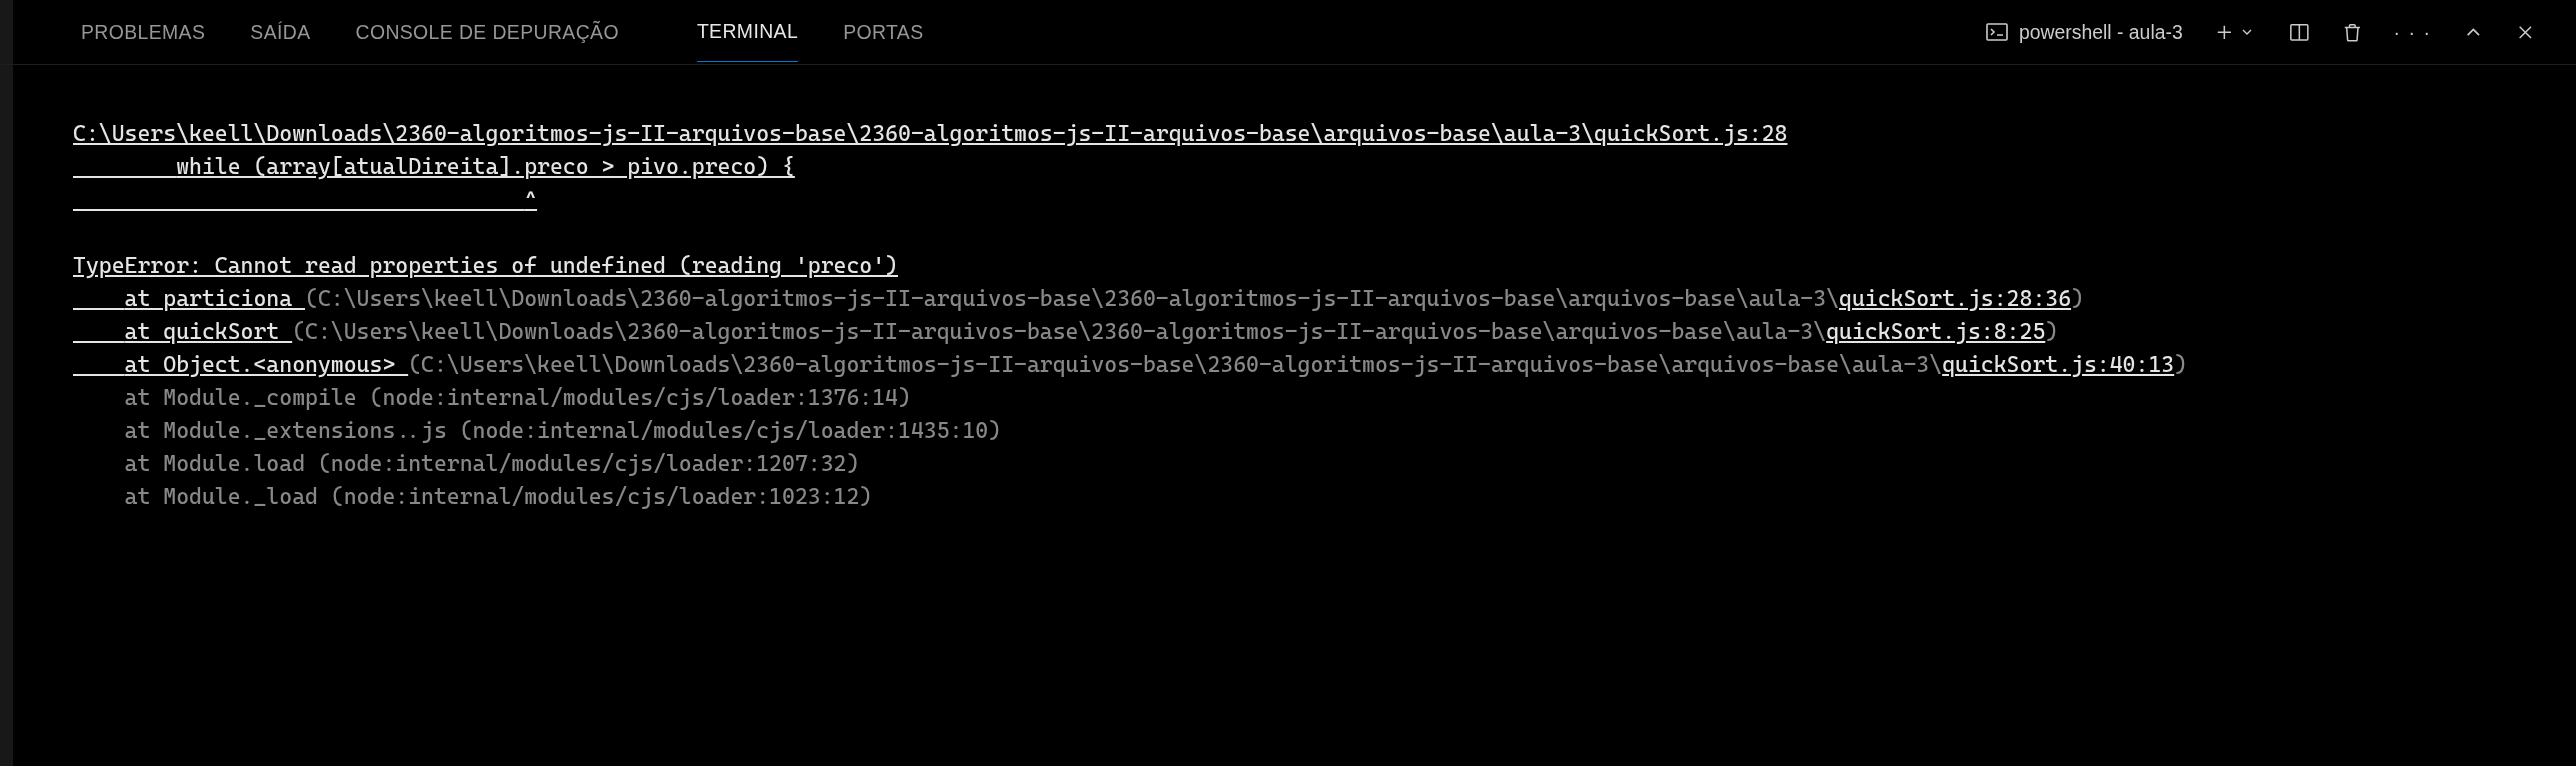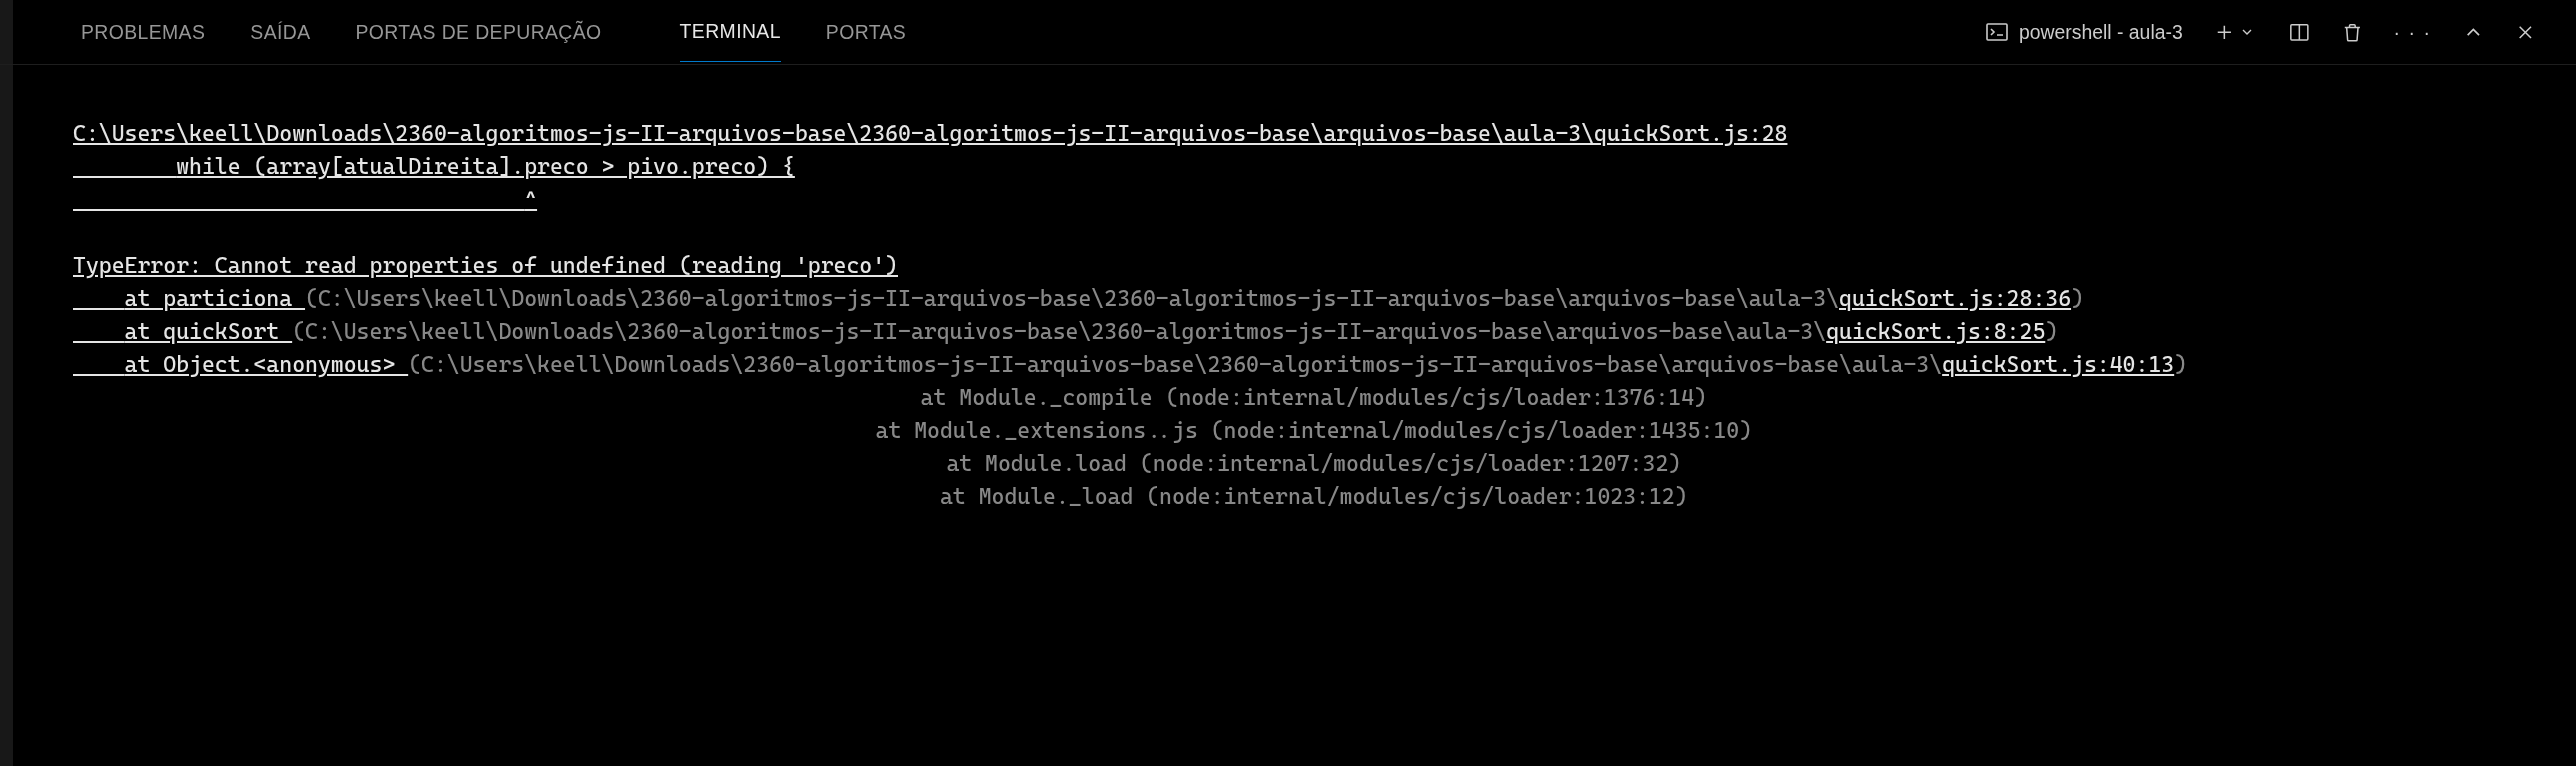--- a/index.html
+++ b/index.html
@@ -96,21 +96,21 @@
       color: #cccccc;
       overflow: auto;
       white-space: pre-wrap;
       word-break: break-all;
     }
     .terminal-line {
       display: block;
       min-height: 32px;
     }
     .white-text { color: #e5e5e5; text-decoration: underline; }
-    .gray-text { color: #888888; text-align: center; }
+    .gray-text { color: #888888; }
     .sidebar-strip {
       position: absolute;
       left: 0;
       top: 0;
       width: 13px;
       height: 100%;
       background: #181818;
     }
     .ellipsis-icon {
       font-size: 19.4px;
@@ -122,21 +122,21 @@
 </head>
 <body>
 
 <div class="sidebar-strip"></div>
 
 <div class="panel-container">
   <div class="tab-bar">
     <div class="tabs-left">
       <div class="tab">PROBLEMAS</div>
       <div class="tab">SAÍDA</div>
-      <div class="tab">PORTAS DE DEPURAÇÃO</div>
+      <div class="tab">CONSOLE DE DEPURAÇÃO</div>
       <div class="tab active">TERMINAL</div>
       <div class="tab">PORTAS</div>
     </div>
     <div class="toolbar-right">
       <div class="terminal-indicator">
         <span class="terminal-icon">
           <svg viewBox="0 0 24 24" fill="none" stroke="currentColor" stroke-width="1.6">
             <rect x="2" y="4" width="20" height="16" rx="1"></rect>
             <path d="M6 9l3 3-3 3M12 15h6" stroke-width="1.6"></path>
           </svg>

